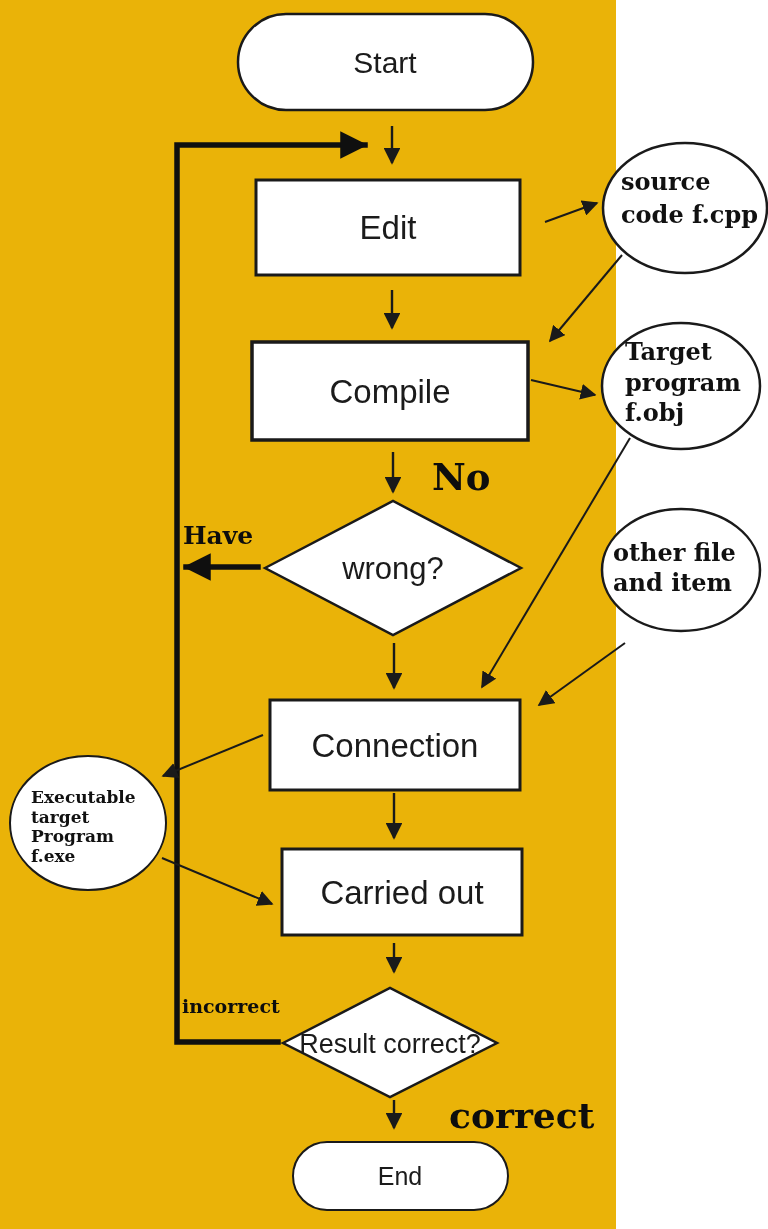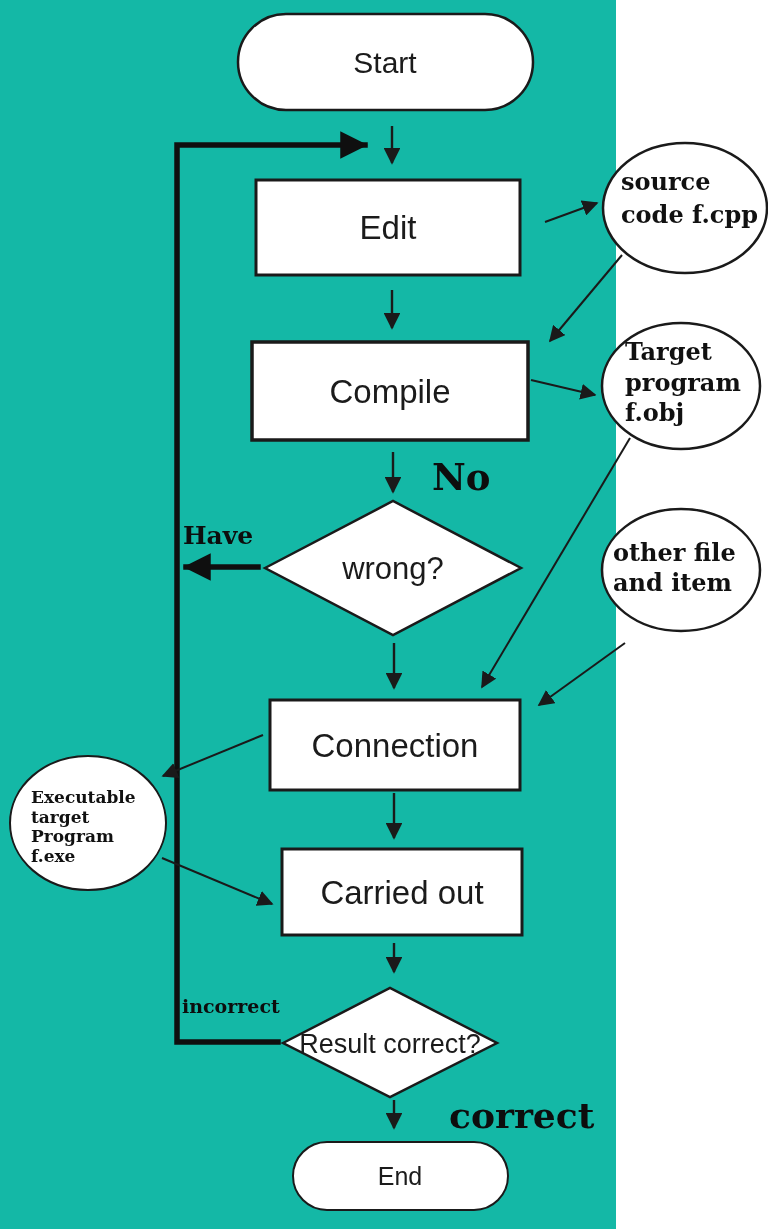--- a/index.html
+++ b/index.html
@@ -8,21 +8,21 @@
     background: #ffffff;
     width: 768px;
     height: 1229px;
     overflow: hidden;
     font-family: "Liberation Sans", sans-serif;
   }
   .canvas-wrap {
     position: relative;
     width: 616px;
     height: 1229px;
-    background: #14b8a6;
+    background: #eab308;
     text-decoration: underline;
   }
   svg { display: block; }
   .node-shape {
     fill: #ffffff;
     stroke: #1a1a1a;
   }
   .node-label {
     fill: #1b1b1b;
     font-family: "Liberation Sans", sans-serif;

